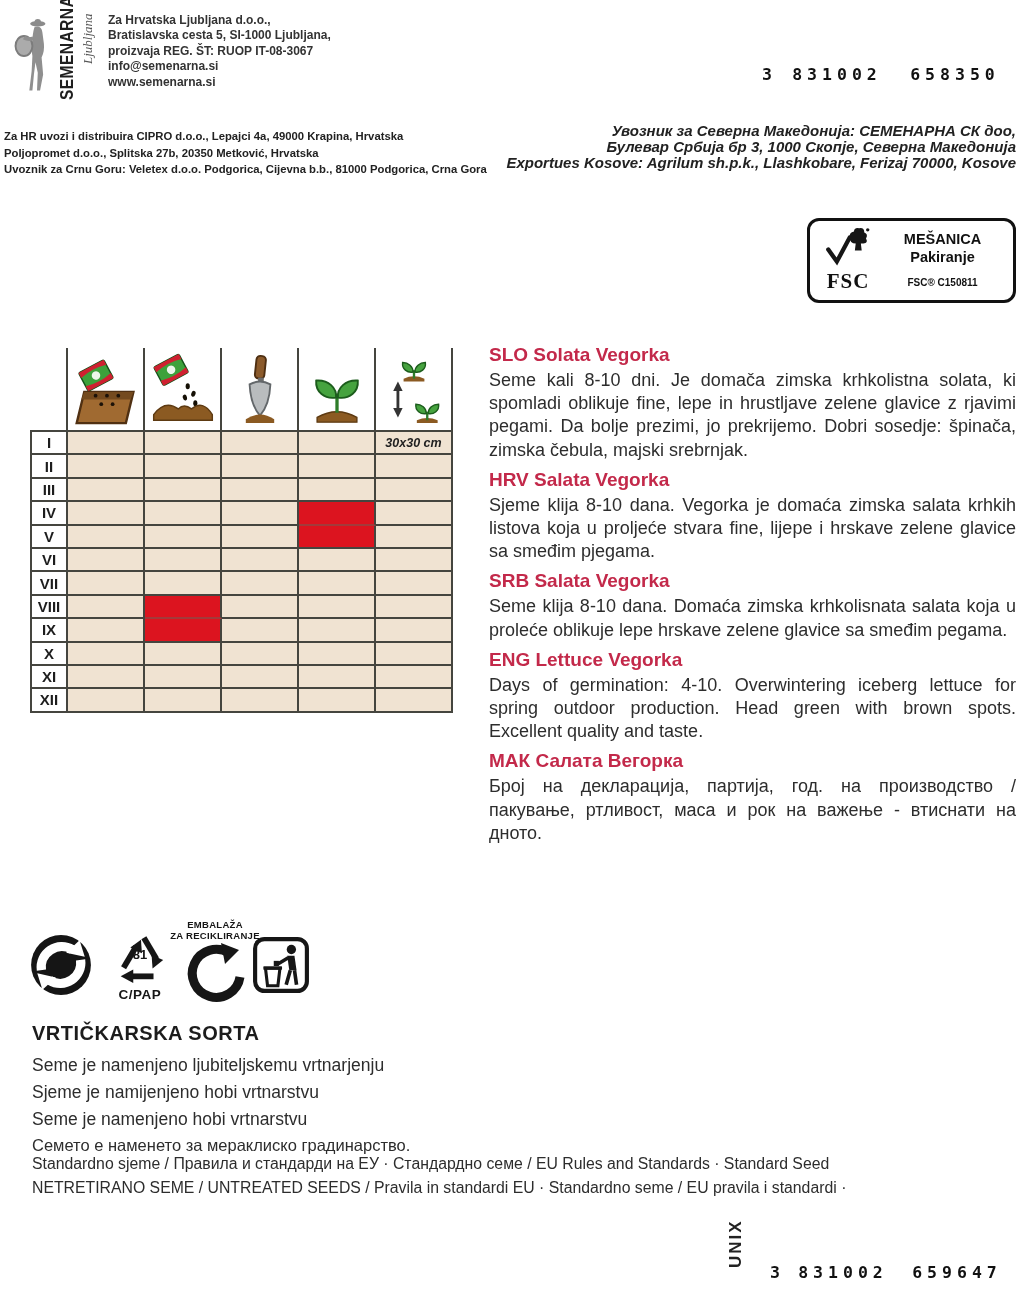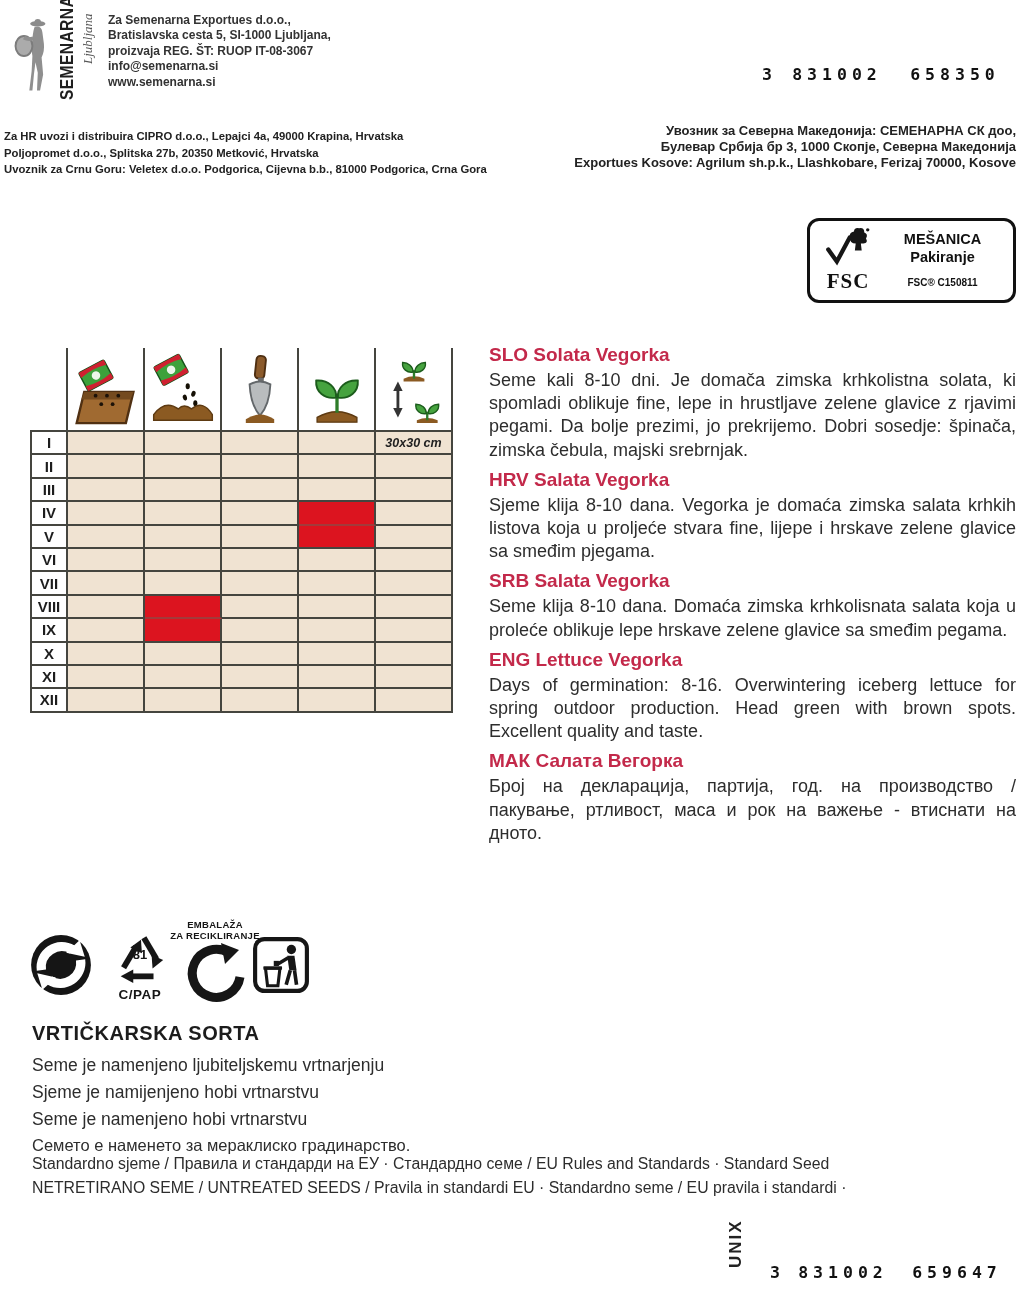--- a/index.html
+++ b/index.html
@@ -25,22 +25,22 @@
                    font-weight:bold;font-size:16.5px;color:#111;}
   .barcode .lead{width:16px;flex:0 0 auto;}
   .barcode .grp{flex:1;text-align:center;letter-spacing:5px;}
   .barcode-top{left:762px;top:5px;width:252px;height:86px;}
   .barcode-bottom{left:770px;top:1203px;width:244px;height:88px;}
   .unix{position:absolute;left:726px;top:1210px;transform-origin:0 0;transform:rotate(-90deg) translateX(-58px);
         font-size:17px;font-weight:bold;letter-spacing:2px;color:#222;white-space:nowrap;}
 
   
   .dist-left{position:absolute;left:4px;top:128px;font-size:11.3px;line-height:16.5px;font-weight:bold;color:#222;}
-  .dist-right{position:absolute;right:8px;top:123px;text-align:right;font-size:13px;line-height:15.8px;
-              font-weight:bold;color:#222;}
+  .dist-right{position:absolute;right:8px;top:123px;text-align:right;font-size:15px;line-height:15.8px;
+              font-weight:bold;color:#222;font-style:italic;}
 
   
   .fsc-box{position:absolute;left:807px;top:218px;width:209px;height:85px;border:3px solid #111;
            border-radius:12px;display:flex;align-items:center;padding:3px 7px;box-sizing:border-box;background:#fff;}
   .fsc-left{width:62px;text-align:center;}
   .fsc-label{font-family:"Liberation Serif",serif;font-weight:bold;font-size:21px;letter-spacing:1px;color:#111;margin-top:-2px;}
   .fsc-right{flex:1;text-align:center;font-weight:bold;font-size:14.5px;line-height:18px;color:#111;}
   .fsc-right .l3{margin-top:8px;font-size:10px;}
 
   
@@ -88,21 +88,21 @@
     <ellipse cx="31" cy="8" rx="10" ry="3.6" fill="#8b8b8b"></ellipse>
     <circle cx="31" cy="6" r="4.2" fill="#8b8b8b"></circle>
     <path d="M27 12 Q36 10 37 19 L39 34 Q40 44 36 52 L38 74 L34 95 L30 95 L31 72 L28 58 L26 74 L24 95 L20 95 L23 70 L24 50 Q22 40 24 28 Q25 16 27 12 Z" fill="#8f8f8f"></path>
     <ellipse cx="13" cy="37" rx="11" ry="13" fill="#ababab"></ellipse>
     <ellipse cx="13" cy="37" rx="11" ry="13" fill="none" stroke="#7c7c7c" stroke-width="2.5"></ellipse>
     <path d="M25 27 Q18 29 13 26" stroke="#8f8f8f" stroke-width="5" fill="none"></path>
   </svg>
   <div class="brand-vert">SEMENARNA</div>
   <div class="brand-city">Ljubljana</div>
   <div class="producer">
-    <div>Za Semenarna Exportues d.o.o.,</div>
+    <div>Za Hrvatska Ljubljana d.o.o.,</div>
     <div>Bratislavska cesta 5, SI-1000 Ljubljana,</div>
     <div>proizvaja REG. ŠT: RUOP IT-08-3067</div>
     <div>info@semenarna.si</div>
     <div>www.semenarna.si</div>
   </div>
 
   <div class="barcode barcode-top">
     <div class="bars">
         <div class="bar tall"></div>
         <div class="bar tall"></div>
@@ -332,21 +332,21 @@
     </div>
 
   <div class="desc-col">
     <div class="desc-heading first">SLO Solata Vegorka</div>
     <div class="desc-body">Seme kali 8-10 dni. Je domača zimska krhkolistna solata, ki spomladi oblikuje fine, lepe in hrustljave zelene glavice z rjavimi pegami. Da bolje prezimi, jo prekrijemo. Dobri sosedje: špinača, zimska čebula, majski srebrnjak.</div>
     <div class="desc-heading">HRV Salata Vegorka</div>
     <div class="desc-body">Sjeme klija 8-10 dana. Vegorka je domaća zimska salata krhkih listova koja u proljeće stvara fine, lijepe i hrskave zelene glavice sa smeđim pjegama.</div>
     <div class="desc-heading">SRB Salata Vegorka</div>
     <div class="desc-body">Seme klija 8-10 dana. Domaća zimska krhkolisnata salata koja u proleće oblikuje lepe hrskave zelene glavice sa smeđim pegama.</div>
     <div class="desc-heading">ENG Lettuce Vegorka</div>
-    <div class="desc-body">Days of germination: 8-16. Overwintering iceberg lettuce for spring outdoor production. Head green with brown spots. Excellent quality and taste.</div>
+    <div class="desc-body">Days of germination: 4-10. Overwintering iceberg lettuce for spring outdoor production. Head green with brown spots. Excellent quality and taste.</div>
     <div class="desc-heading">МАК Салата Вегорка</div>
     <div class="desc-body">Број на декларација, партија, год. на производство / пакување, ртливост, маса и рок на важење - втиснати на дното.</div>
   </div>
 
   <div class="recycle-row">
     <svg class="green-dot" width="66" height="66" viewBox="0 0 64 64">
       <circle cx="32" cy="32" r="29" fill="#151515"></circle>
       <path d="M13 37 A20 20 0 0 1 43 17" stroke="#ffffff" stroke-width="9" fill="none"></path>
       <polygon points="50,8 55,24 37,20" fill="#ffffff"></polygon>
       <path d="M51 27 A20 20 0 0 1 21 47" stroke="#ffffff" stroke-width="9" fill="none"></path>

